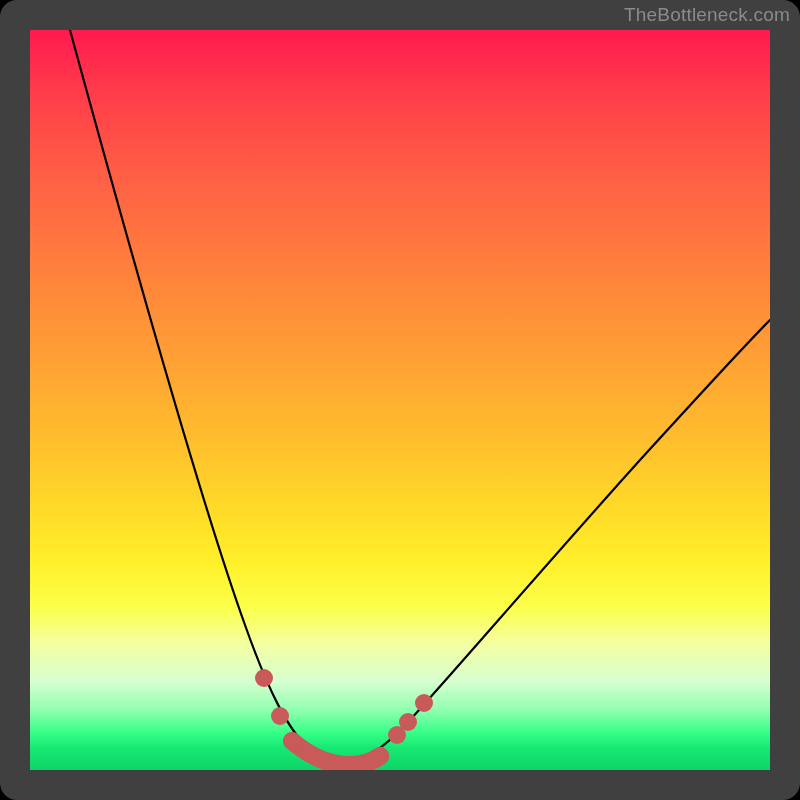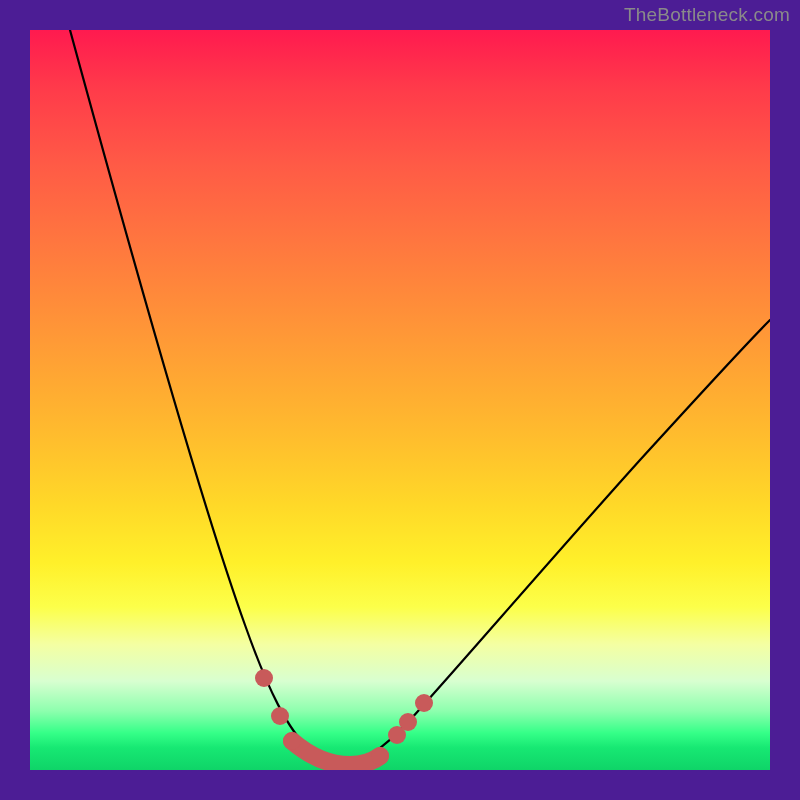--- a/index.html
+++ b/index.html
@@ -7,21 +7,22 @@
     padding: 0;
     width: 800px;
     height: 800px;
     background: #000;
     overflow: hidden;
     font-family: Arial, Helvetica, sans-serif;
   }
   .frame {
     position: absolute;
     inset: 0;
-    background: #4c1d95;
+    background: #404040;
+    border-radius: 17px;
   }
   .plot-area {
     position: absolute;
     left: 30px;
     top: 30px;
     width: 740px;
     height: 740px;
     overflow: hidden;
   }
   .gradient {

